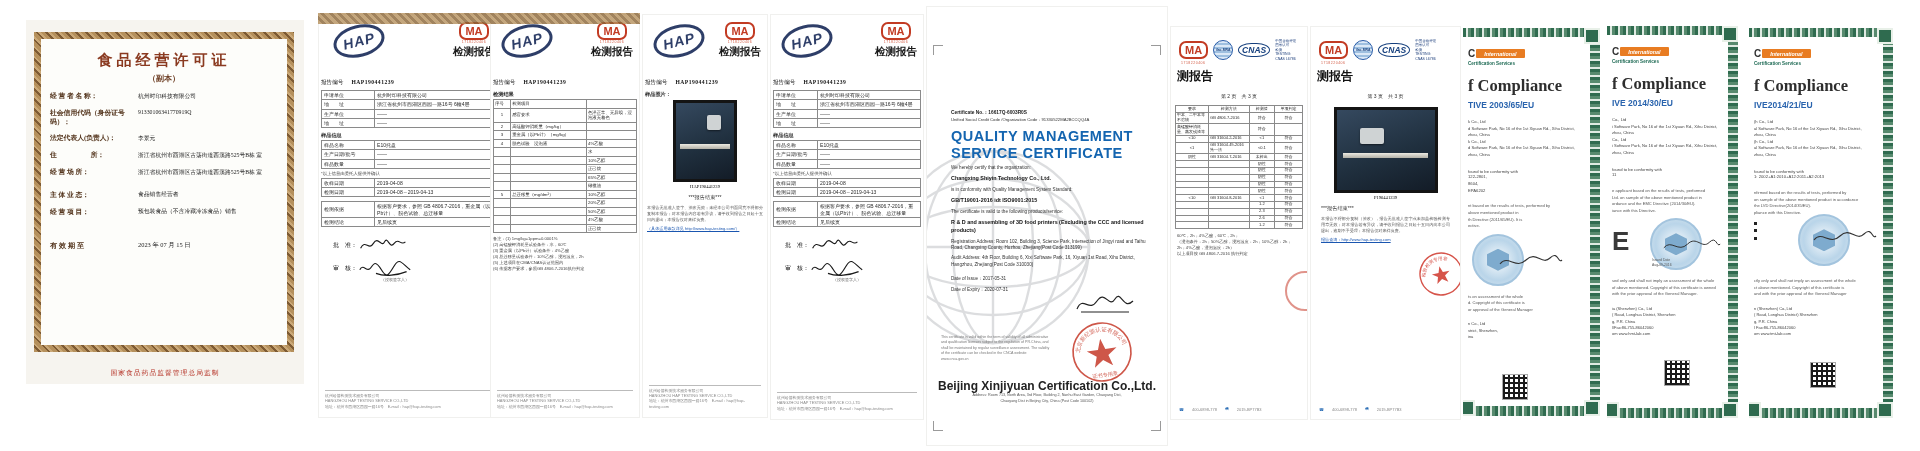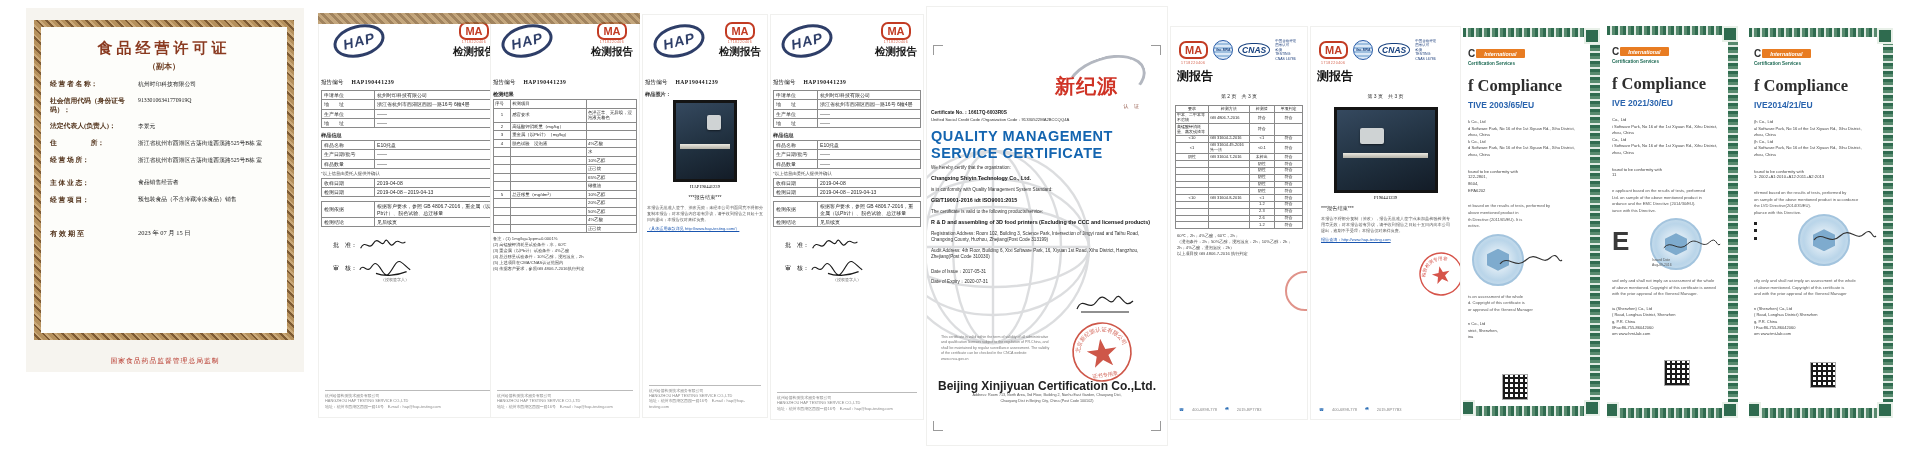--- a/index.html
+++ b/index.html
@@ -16,21 +16,21 @@
   .tinytable{border-collapse:collapse;width:100%}
   .tinytable td{border:1px solid #8a8a8a;font-size:5px;line-height:1.25;padding:1px 2px;color:#2b2b2b;vertical-align:middle}
   .lab-cell{width:30%;color:#333}
   .sig-svg{display:block}
   .qr{width:26px;height:26px;border:1px solid #aaa;background:repeating-linear-gradient(90deg,#1b1b1b 0 2px,transparent 2px 5px),repeating-linear-gradient(0deg,#1b1b1b 0 2px,#fff 2px 5px)}
   .foot{position:absolute;left:6px;right:6px;bottom:8px;border-top:1px solid #bbb;padding-top:2px;color:#8a8a8a;font-size:3.9px;line-height:1.35;text-align:left}
   .photo{position:relative;border:3px solid #141414;background:linear-gradient(160deg,#35495f 0%,#20303f 55%,#131c27 100%)}
   .photo .obj-sq{position:absolute;top:16%;right:22%;width:24%;height:20%;background:#cfd3d4;border-radius:2px;box-shadow:0 1px 2px rgba(0,0,0,.5)}
   .photo .obj-bar{position:absolute;top:54%;left:7%;right:7%;height:6%;background:linear-gradient(#eceae2,#b2b0a6)}
   
-  #lic{left:26px;top:8px;width:278px;height:364px;background:#f6f4ef;border:none}
+  #lic{left:26px;top:20px;width:278px;height:364px;background:#f6f4ef;border:none}
   .lic-frame{position:absolute;left:8px;top:12px;right:10px;bottom:32px;border:7px solid #a8824e;border-image:repeating-linear-gradient(45deg,#b5905c 0 3px,#7d5a33 3px 5px,#caa877 5px 7px) 7;background:#fdfdfa;padding:12px 9px 6px 9px;font-family:"Liberation Serif",serif}
   .lic-title{text-align:center;color:#8a3a20;font-weight:700;font-size:15px;letter-spacing:4px}
   .lic-sub{text-align:center;color:#6b3b20;font-size:8px;margin-top:3px;font-weight:700}
   .lic-row{display:flex;margin-top:8px;align-items:flex-start}
   .lic-row .l{width:88px;flex:none;font-size:6.8px;font-weight:700;color:#53341c;line-height:1.3}
   .lic-row .v{flex:1;font-size:5.8px;color:#222;line-height:1.35;padding-top:.5px}
   .lic-valid{display:flex;margin-top:24px}
   .lic-valid .l{width:88px;font-size:7.2px;font-weight:700;color:#53341c}
   .lic-valid .v{font-size:6.4px;color:#222}
   .lic-foot{position:absolute;left:0;right:0;bottom:6px;text-align:center;color:#b53226;font-size:6.8px;letter-spacing:1px;font-family:"Liberation Serif",serif}
@@ -62,21 +62,21 @@
   .corner{position:absolute;width:10px;height:10px;border-color:#9a9a9a;border-style:solid}
   .c-tl{left:6px;top:38px;border-width:1px 0 0 1px}
   .c-tr{right:6px;top:38px;border-width:1px 1px 0 0}
   .c-bl{left:6px;bottom:14px;border-width:0 0 1px 1px}
   .c-br{right:6px;bottom:14px;border-width:0 1px 1px 0}
   .globe{position:absolute;left:-34px;top:140px;width:200px;height:200px;opacity:.28}
   .xjy-logo{position:absolute;right:24px;top:58px;width:88px;height:40px}
   .xjy-swoosh{position:absolute;right:-4px;top:-8px;width:82px;height:48px;border:3px solid #9aa0ab;border-radius:50%;border-left-color:transparent;border-bottom-color:transparent;transform:rotate(-18deg);opacity:.75}
   .xjy-text{position:absolute;left:0;top:8px;color:#cf3325;font-size:20px;font-weight:800;letter-spacing:1px}
   .xjy-sub{position:absolute;right:2px;bottom:-4px;color:#8a4a3a;font-size:5px;letter-spacing:2px}
-  .xjy-body{position:absolute;left:4px;right:14px;top:102px}
+  .xjy-body{position:absolute;left:24px;right:14px;top:102px}
   .xjy-no{font-size:4.8px;font-weight:700;color:#222}
   .xjy-code{font-size:4.2px;color:#333;margin-top:2px}
   .xjy-h{color:#1465b0;font-weight:800;font-size:14.5px;letter-spacing:.5px;margin-top:6px}
   .xjy-p{font-size:4.6px;color:#333;margin-top:4px;line-height:1.4}
   .xjy-b{font-weight:700;font-size:5.4px;color:#111}
   .xjy-sig{position:absolute;right:30px;top:286px}
   .xjy-fine{position:absolute;left:14px;top:328px;width:110px;font-size:3.6px;color:#777;line-height:1.5}
   .xjy-seal{position:absolute;right:34px;top:314px;opacity:.85;transform:rotate(-8deg)}
   .xjy-org{position:absolute;left:0;right:0;top:372px;text-align:center;font-size:12px;font-weight:700;color:#222}
   .xjy-addr{position:absolute;left:10px;right:10px;top:386px;text-align:center;font-size:3.7px;color:#555;line-height:1.6}
@@ -512,25 +512,20 @@
     <svg class="globe" viewBox="0 0 100 100">
         <g stroke="#84898f" fill="none" stroke-width="1.2">
           <circle cx="50" cy="50" r="48"></circle>
           <ellipse cx="50" cy="50" rx="48" ry="20"></ellipse>
           <ellipse cx="50" cy="50" rx="48" ry="34"></ellipse>
           <ellipse cx="50" cy="50" rx="20" ry="48"></ellipse>
           <ellipse cx="50" cy="50" rx="34" ry="48"></ellipse>
           <path d="M2,50h96M50,2v96"></path>
         </g>
       </svg>
-    <div class="xjy-logo">
-      <div class="xjy-swoosh"></div>
-      <div class="xjy-text">新纪源</div>
-      <div class="xjy-sub">认 证</div>
-    </div>
     <div class="xjy-body">
       <div class="xjy-no">Certificate No.：16617Q-6003R0S</div>
       <div class="xjy-code">Unified Social Credit Code /Organization Code：91330522MA2BCCQQ4A</div>
       <div class="xjy-h">QUALITY MANAGEMENT</div>
       <div class="xjy-h" style="margin-top:1px">SERVICE CERTIFICATE</div>
       <div class="xjy-p">We hereby certify that the organization:</div>
       <div class="xjy-p xjy-b">Changxing Shiyin Technology Co., Ltd.</div>
       <div class="xjy-p">is in conformity with Quality Management System Standard:</div>
       <div class="xjy-p xjy-b">GB/T19001-2016 idt ISO9001:2015</div>
       <div class="xjy-p">The certificate is valid to the following products/service:</div>
@@ -795,21 +790,21 @@
     <div class="gc gc-tr"></div>
       <div class="gc gc-br"></div>
       <div class="gc gc-bl"></div>
     <div class="comp-in">
       <div class="ci-logo">
           <span class="ci-c">C</span>
           <span class="ci-box">International</span>
         </div>
       <div class="ci-sub">Certification Services</div>
       <div class="comp-title">f Compliance</div>
-      <div class="comp-dir">IVE 2021/30/EU</div>
+      <div class="comp-dir">IVE 2014/30/EU</div>
       <div class="comp-lines">
         <div>Co., Ltd</div>
           <div>i Software Park, No 16 of the 1st Xiyuan Rd., Xihu District,</div>
           <div>zhou, China</div>
         <div>Co., Ltd</div>
           <div>i Software Park, No 16 of the 1st Xiyuan Rd., Xihu District,</div>
           <div>zhou, China</div>
       </div>
       <div class="comp-conf">found to be conformity with</div>
       <div class="comp-std">

